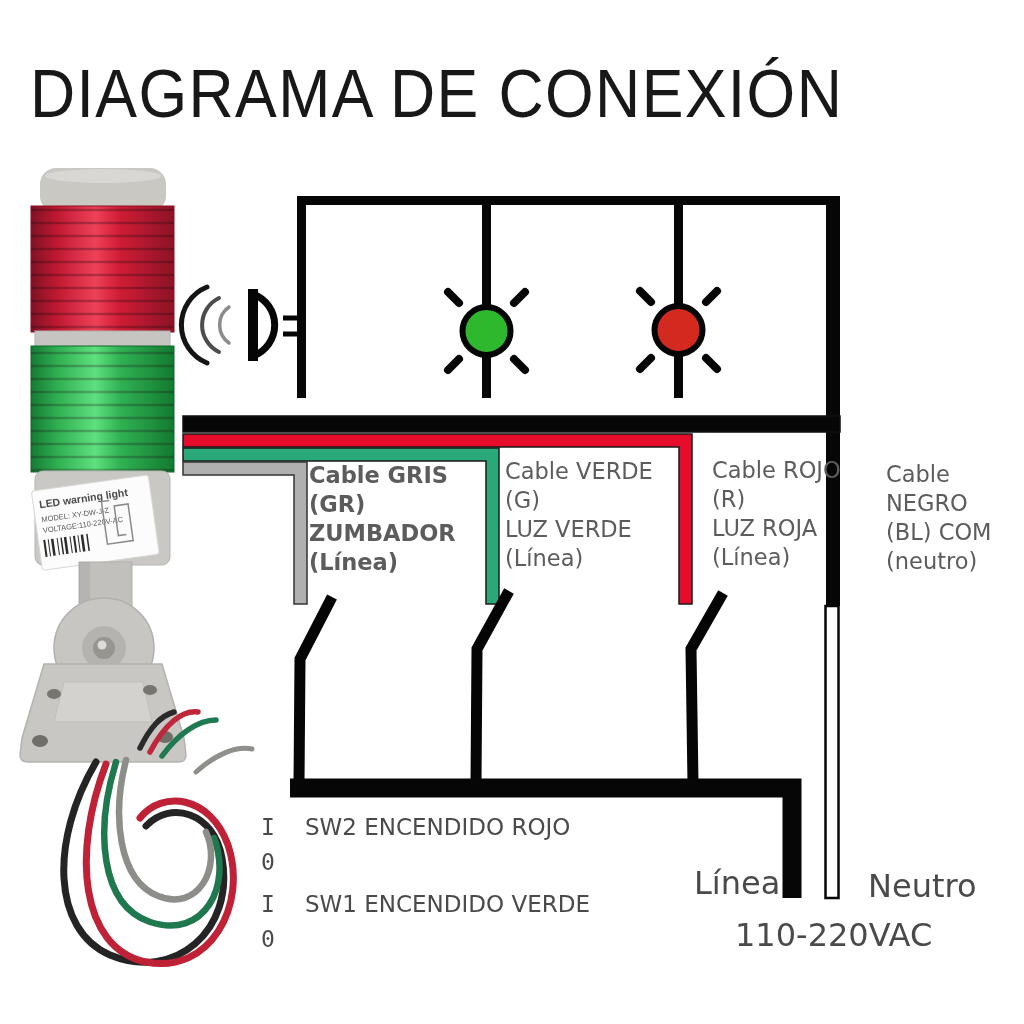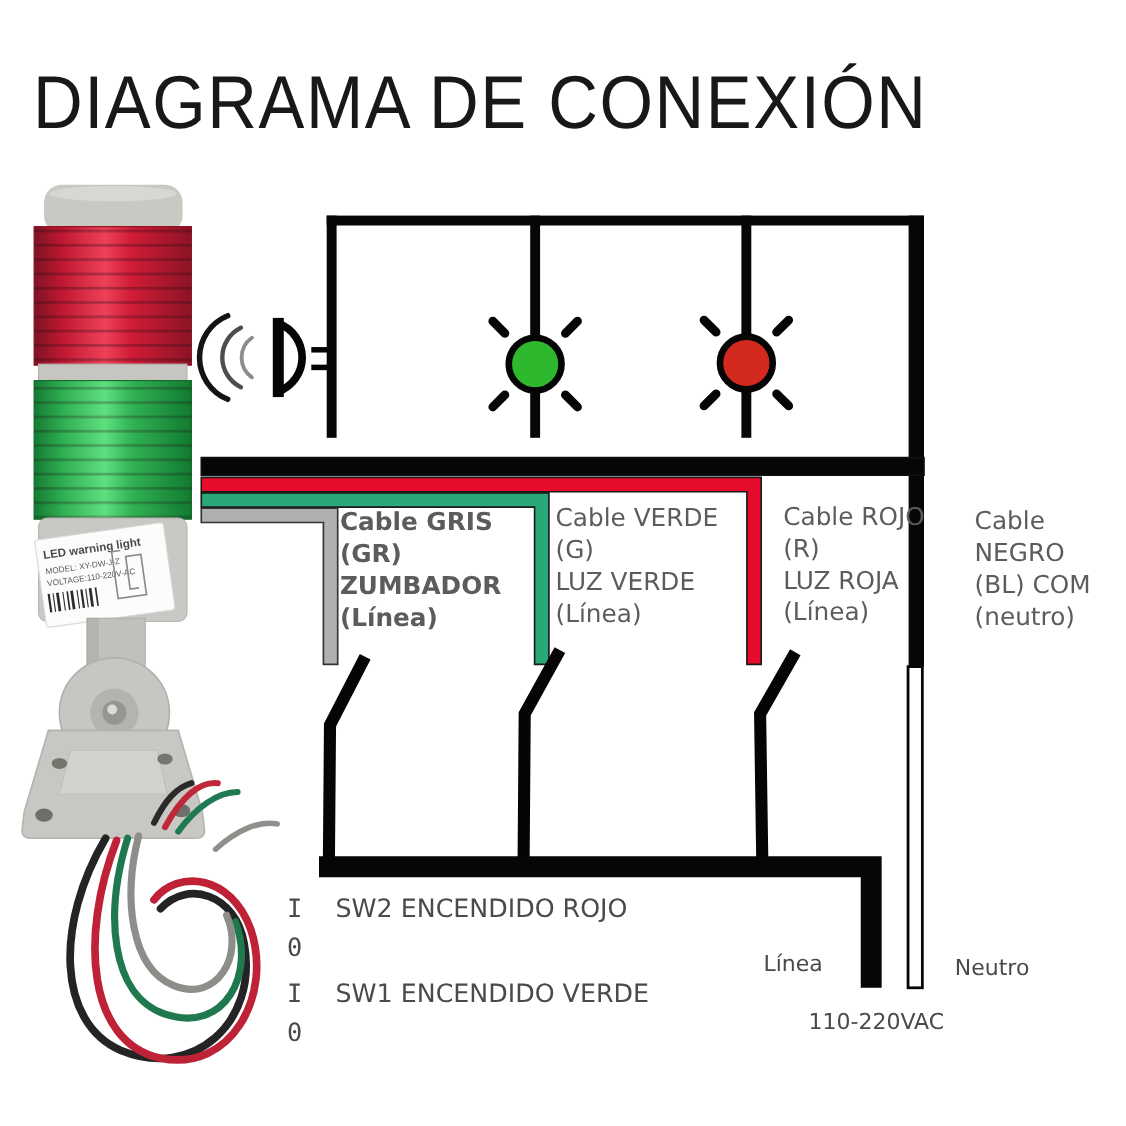--- a/index.html
+++ b/index.html
@@ -12,21 +12,21 @@
          transform-origin:left top;white-space:nowrap;}
   .cable-label{font-size:22.5px;line-height:29px;color:#5c5c5c;white-space:pre-line;}
   #label-gris{left:309px;top:461px;font-weight:bold;}
   #label-verde{left:505px;top:457px;}
   #label-rojo{left:712px;top:456px;}
   #label-negro{left:848px;top:460px;margin-left:38px;}
   #legend{left:261px;top:814px;font-size:23px;color:#4a4a4a;}
   .legend-row{display:flex;margin-bottom:9px;align-items:baseline;}
   .legend-row.group-gap{margin-top:16px;}
   .legend-marker{width:44px;font-family:"DejaVu Sans Mono",monospace;font-size:23px;}
-  .power-label{font-size:20px;color:#4a4a4a;white-space:nowrap;}
+  .power-label{font-size:32px;color:#4a4a4a;white-space:nowrap;}
   #linea-label{left:694px;top:864px;}
   #voltage-label{left:735px;top:896px;margin-top:20px;}
   #neutro-label{left:868px;top:867px;}
 </style>
 </head>
 <body>
 
 <div id="canvas">
 
   <svg id="schematic" width="1024" height="1024" viewBox="0 0 1024 1024">

